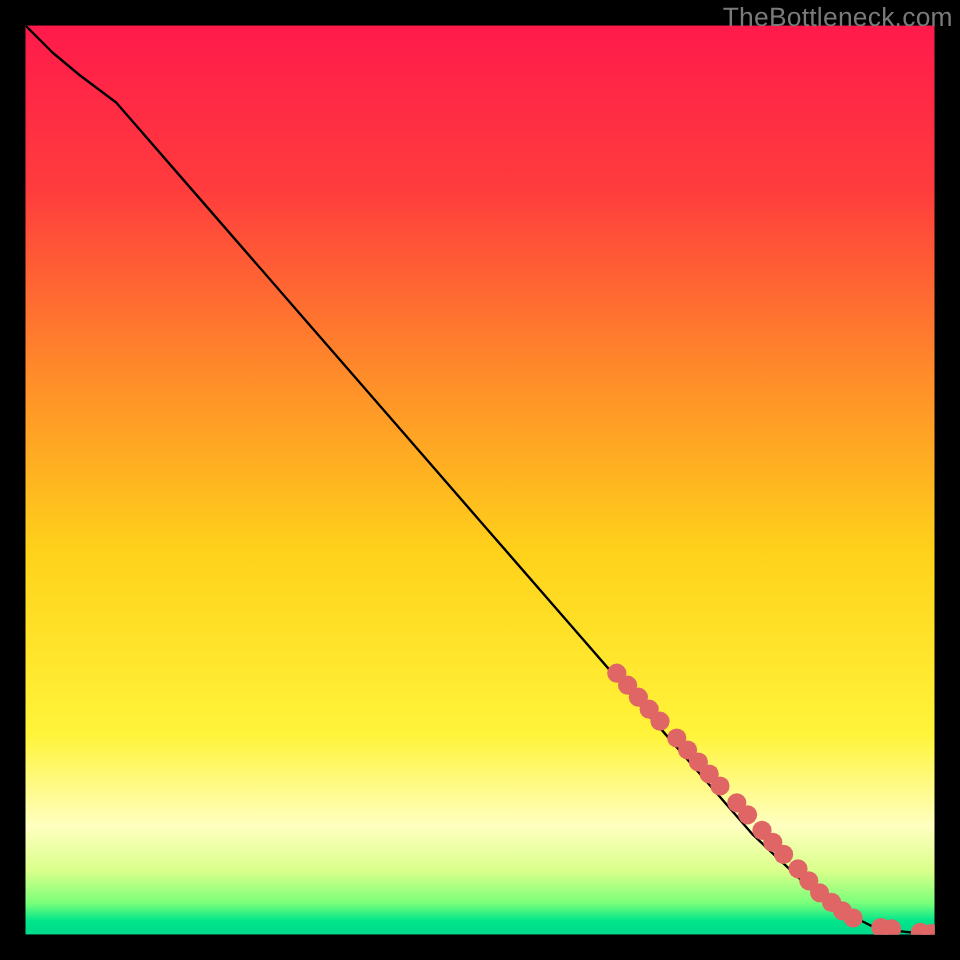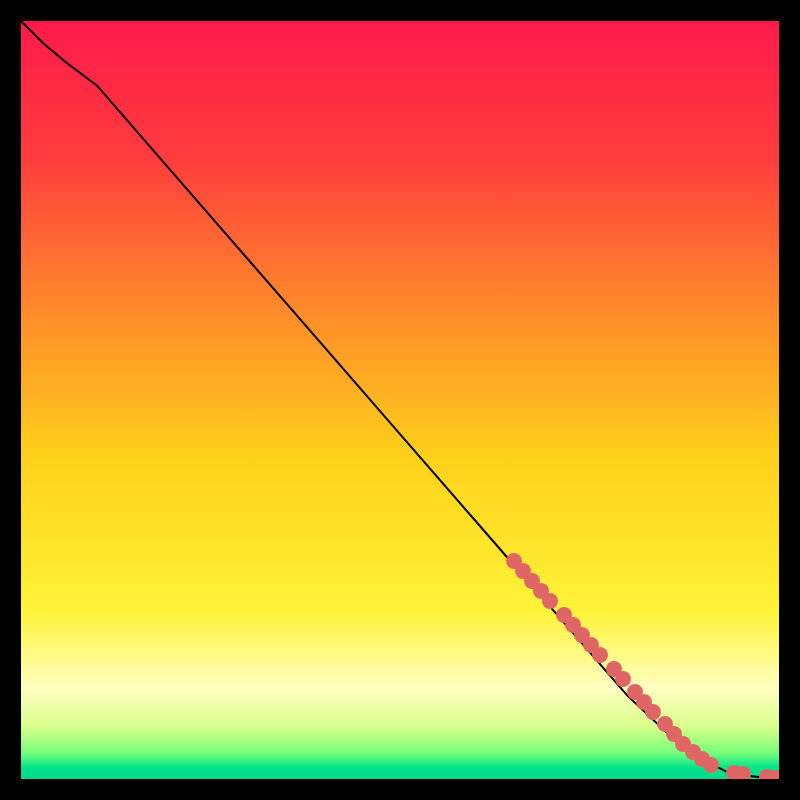--- a/index.html
+++ b/index.html
@@ -100,13 +100,14 @@
         <div class="marker" style="background: rgb(224, 102, 102); width: 16px; height: 16px; margin-left: -8px; margin-top: -8px; left: 662.492px; top: 723.132px;"></div>
         <div class="marker" style="background: rgb(224, 102, 102); width: 16px; height: 16px; margin-left: -8px; margin-top: -8px; left: 671.588px; top: 731.47px;"></div>
         <div class="marker" style="background: rgb(224, 102, 102); width: 16px; height: 16px; margin-left: -8px; margin-top: -8px; left: 680.684px; top: 738.292px;"></div>
         <div class="marker" style="background: rgb(224, 102, 102); width: 16px; height: 16px; margin-left: -8px; margin-top: -8px; left: 689.78px; top: 743.598px;"></div>
         <div class="marker" style="background: rgb(224, 102, 102); width: 16px; height: 16px; margin-left: -8px; margin-top: -8px; left: 712.52px; top: 751.936px;"></div>
         <div class="marker" style="background: rgb(224, 102, 102); width: 16px; height: 16px; margin-left: -8px; margin-top: -8px; left: 721.616px; top: 753.452px;"></div>
         <div class="marker" style="background: rgb(224, 102, 102); width: 16px; height: 16px; margin-left: -8px; margin-top: -8px; left: 745.872px; top: 756.105px;"></div>
         <div class="marker" style="background: rgb(224, 102, 102); width: 16px; height: 16px; margin-left: -8px; margin-top: -8px; left: 754.968px; top: 756.863px;"></div>
       </div>
   </div>
+  <div class="watermark">TheBottleneck.com</div>
 </div>
 
 </body></html>

